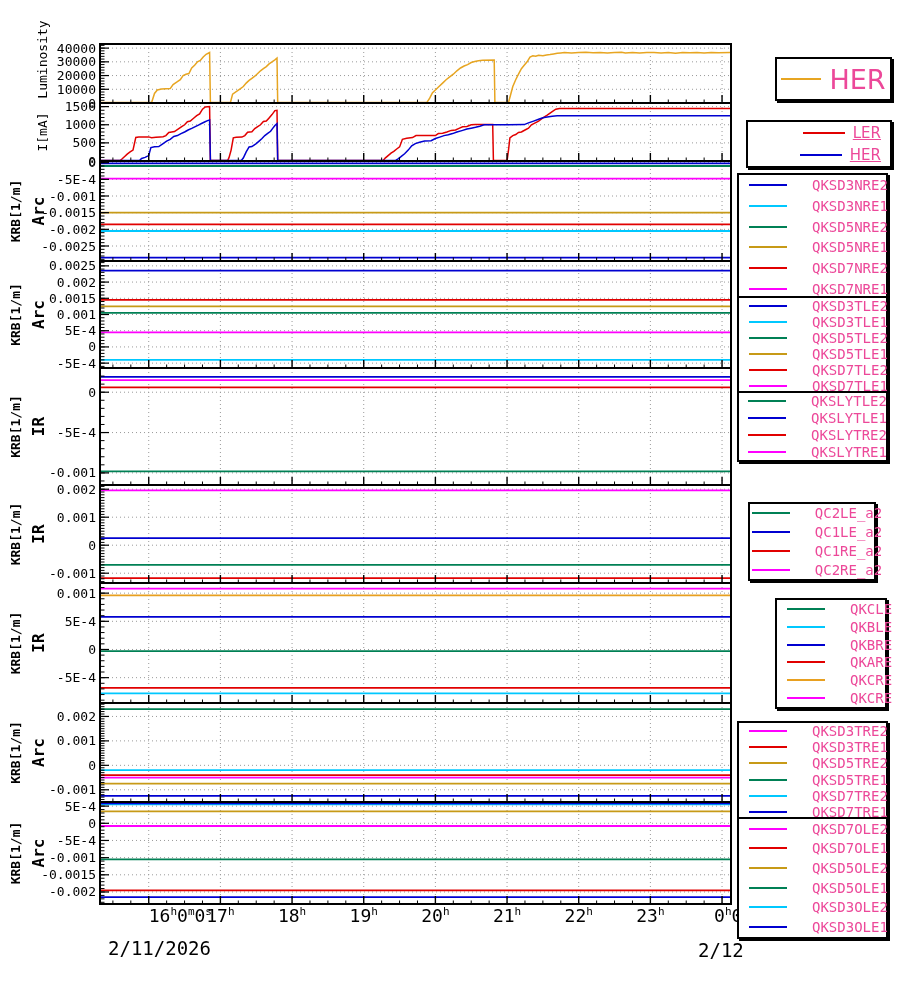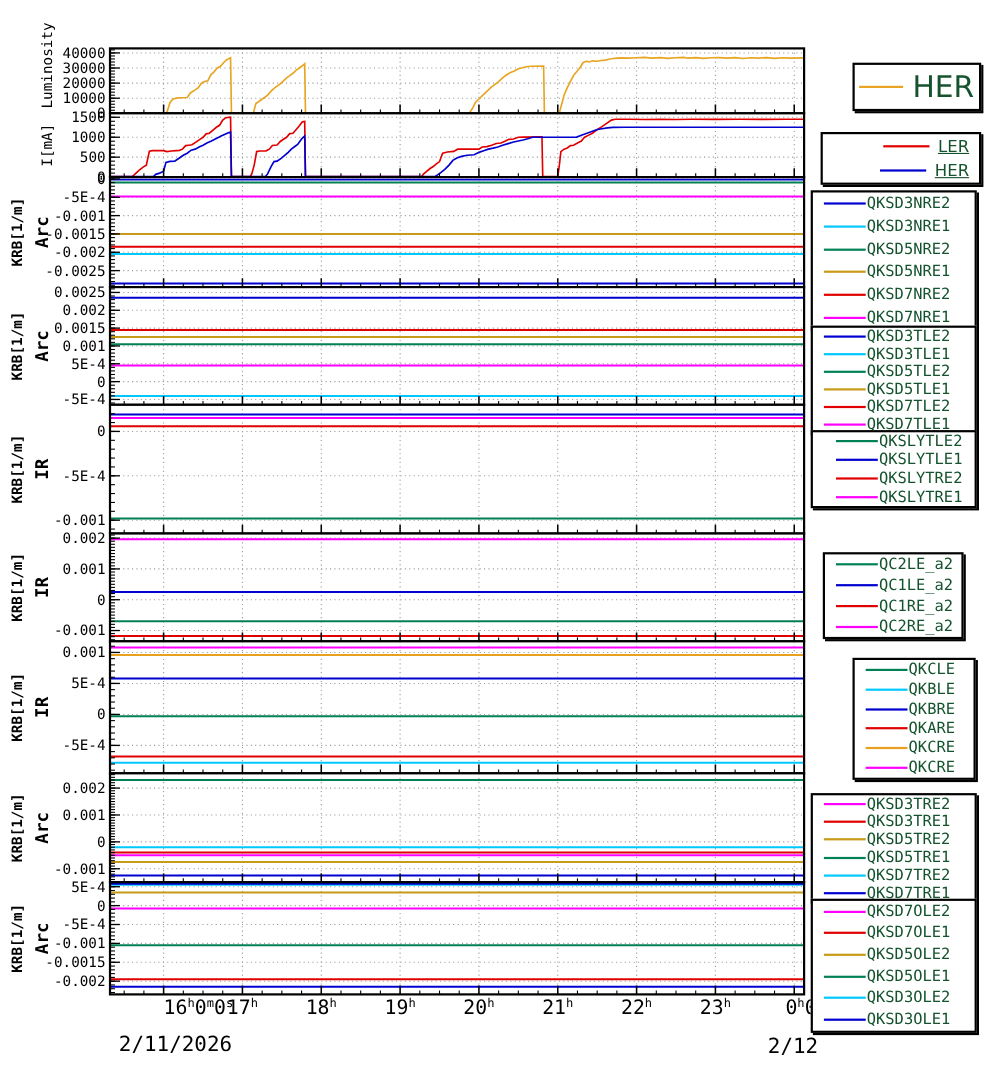--- a/index.html
+++ b/index.html
@@ -8,23 +8,23 @@
   #plot-svg{position:absolute;left:0;top:0;}
   svg text{fill:#000;}
   .ytick{font:13px "DejaVu Sans Mono",monospace;}
   .axlab{font:bold 13px "DejaVu Sans Mono",monospace;}
   .axlab2{font:bold 16px "DejaVu Sans Mono",monospace;}
   .axlab-n{font:13px "DejaVu Sans Mono",monospace;}
   .xlab{font:18px "DejaVu Sans Mono",monospace;}
   .datelab{font:19px "DejaVu Sans Mono",monospace;}
   .legend{position:absolute;background:#fff;border:2px solid #000;box-shadow:2px 2px 0 #000;
           box-sizing:border-box;display:flex;flex-direction:column;justify-content:space-around;}
-  .lrow{display:flex;align-items:center;gap:1px;padding-left:10px;}
+  .lrow{display:flex;align-items:center;gap:25px;padding-left:10px;}
   .lrow .sw{height:0;border-top:2px solid;width:38px;flex:none;}
-  .lrow .lbl{font:14px "DejaVu Sans Mono",monospace;color:#14532d;white-space:nowrap;}
+  .lrow .lbl{font:14px "DejaVu Sans Mono",monospace;color:#ec4899;white-space:nowrap;}
   .legend.big .lrow{justify-content:center;padding-left:0;gap:8px;}
   .legend.big .lbl{font:27px "DejaVu Sans",sans-serif;}
   .legend.big .sw{width:40px;}
   .legend.right .lrow{justify-content:flex-end;padding-left:0;padding-right:9px;gap:8px;}
   .legend.right .lbl{font:15px "DejaVu Sans",sans-serif;text-decoration:underline;}
   .legend.right .sw{width:42px;}
 </style>
 </head>
 <body>
 
@@ -1009,21 +1009,21 @@
         </div>
         <div class="lrow">
           <span class="sw" style="border-top-color: rgb(225, 0, 0);"></span>
           <span class="lbl">QKSLYTRE2</span>
         </div>
         <div class="lrow">
           <span class="sw" style="border-top-color: rgb(255, 0, 255);"></span>
           <span class="lbl">QKSLYTRE1</span>
         </div>
       </div>
-      <div class="legend " style="left: 748px; top: 502px; width: 128px; height: 79px;">
+      <div class="legend " style="left: 748px; top: 502px; width: 128px; height: 79px; align-items: center;">
         <div class="lrow">
           <span class="sw" style="border-top-color: rgb(0, 128, 85);"></span>
           <span class="lbl">QC2LE_a2</span>
         </div>
         <div class="lrow">
           <span class="sw" style="border-top-color: rgb(0, 0, 208);"></span>
           <span class="lbl">QC1LE_a2</span>
         </div>
         <div class="lrow">
           <span class="sw" style="border-top-color: rgb(225, 0, 0);"></span>

